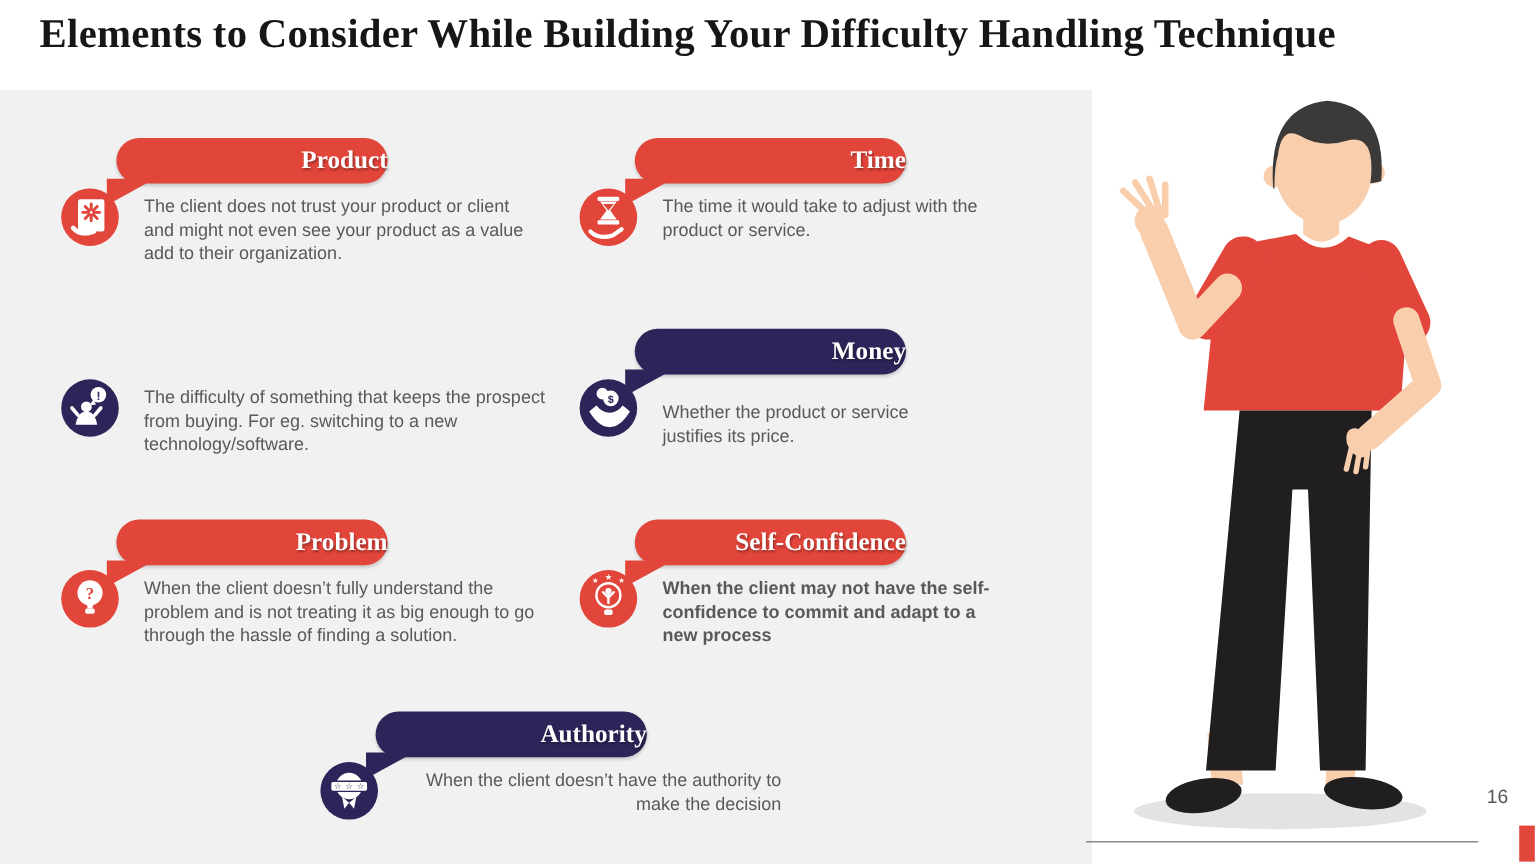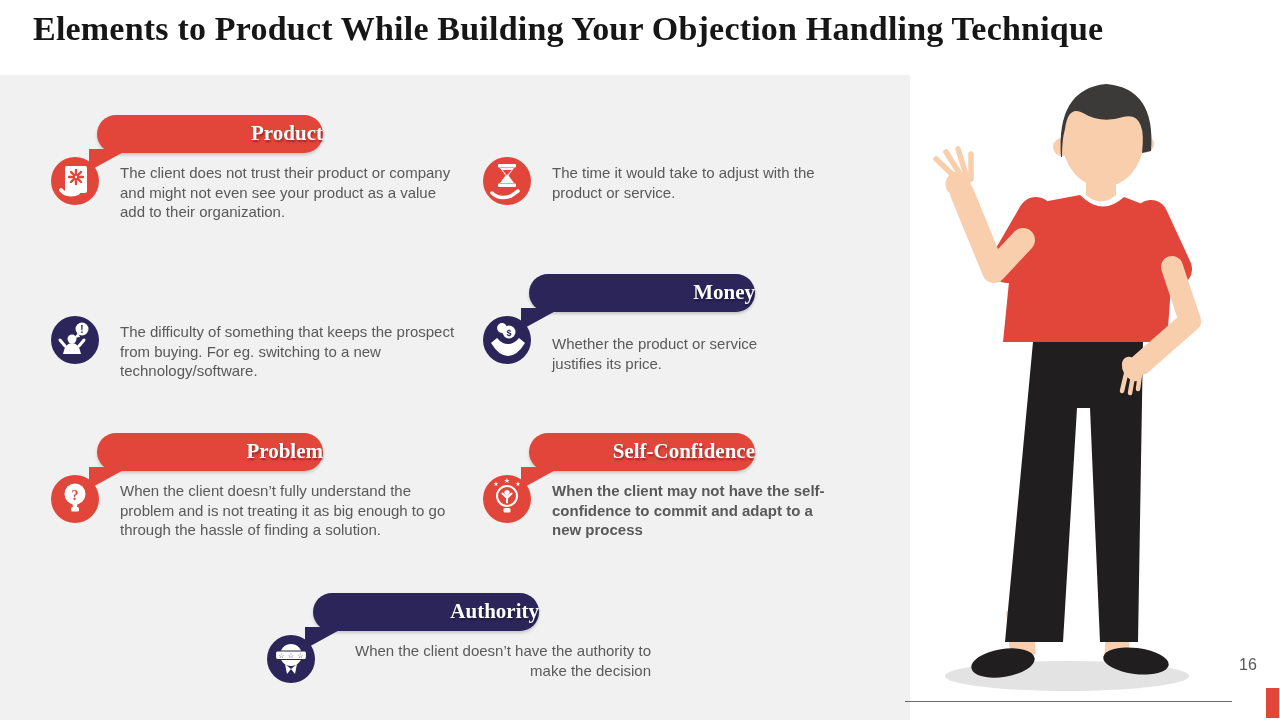--- a/index.html
+++ b/index.html
@@ -25,21 +25,21 @@
           border-top:1px solid #6b6b6b;}
   .page-number{position:absolute;left:1239px;top:656px;font-size:16px;color:#595959;}
   .accent-bar{position:absolute;left:1266px;top:688px;width:13px;height:30px;background:var(--red);}
   .man{position:absolute;left:910px;top:75px;width:370px;height:645px;}
 </style>
 </head>
 <body>
 
 <div class="slide">
 
-  <h1 class="title">Elements to Product While Building Your Objection Handling Technique</h1>
+  <h1 class="title">Elements to Consider While Building Your Difficulty Handling Technique</h1>
 
   <div class="panel"></div>
 
   <div class="item" style="left: 51px; top: 115px; --c: #e2453a;">
     <div class="icon-circle">
       <svg viewBox="0 0 48 48">
         <rect x="14" y="9" width="22" height="27" rx="2" fill="#fff"></rect>
         <g stroke="var(--c)" stroke-width="2.4" stroke-linecap="round">
           <line x1="25" y1="13" x2="25" y2="27"></line>
             <line x1="18" y1="20" x2="32" y2="20"></line>
@@ -47,34 +47,37 @@
             <line x1="30" y1="15" x2="20" y2="25"></line>
         </g>
         <circle cx="25" cy="20" r="3" fill="var(--c)"></circle>
           <circle cx="25" cy="20" r="1.2" fill="#fff"></circle>
         <path d="M10,33 q6,7 17,3" stroke="#fff" stroke-width="4" fill="none" stroke-linecap="round"></path>
       </svg>
     </div>
     <div class="bubble">
       <span>Product</span>
     </div>
-    <div class="desc" style="width:332px;">The client does not trust their product or company and might not even see your product as a value add to their organization.</div>
+    <div class="desc" style="width:332px;">The client does not trust your product or client and might not even see your product as a value add to their organization.</div>
   </div>
 
   <div class="item" style="left: 483px; top: 115px; --c: #e2453a;">
     <div class="icon-circle">
       <svg viewBox="0 0 48 48">
         <g fill="#fff">
           <rect x="15" y="7" width="18" height="3.5" rx="1"></rect>
           <rect x="15" y="26.5" width="18" height="3.5" rx="1"></rect>
           <path d="M17,11 h14 l-5.5,7.5 5.5,7.5 h-14 l5.5,-7.5 z"></path>
         </g>
         <path d="M19.5,13 h9 l-4.5,5.5 z" fill="var(--c)"></path>
         <path d="M9,36 q7,7 19,3 l7,-5" stroke="#fff" stroke-width="3.5" fill="none" stroke-linecap="round"></path>
       </svg>
+    </div>
+    <div class="bubble">
+      <span>Time</span>
     </div>
     <div class="desc" style="width:300px;">The time it would take to adjust with the product or service.</div>
   </div>
 
   <div class="item" style="left: 51px; top: 274px; --c: #2b2559;">
     <div class="icon-circle">
       <svg viewBox="0 0 48 48">
         <circle cx="21" cy="23" r="4.5" fill="#fff"></circle>
         <path d="M12,38 q2,-11 9,-11 q7,0 9,11 z" fill="#fff"></path>
         <g stroke="#fff" stroke-width="3" stroke-linecap="round">

